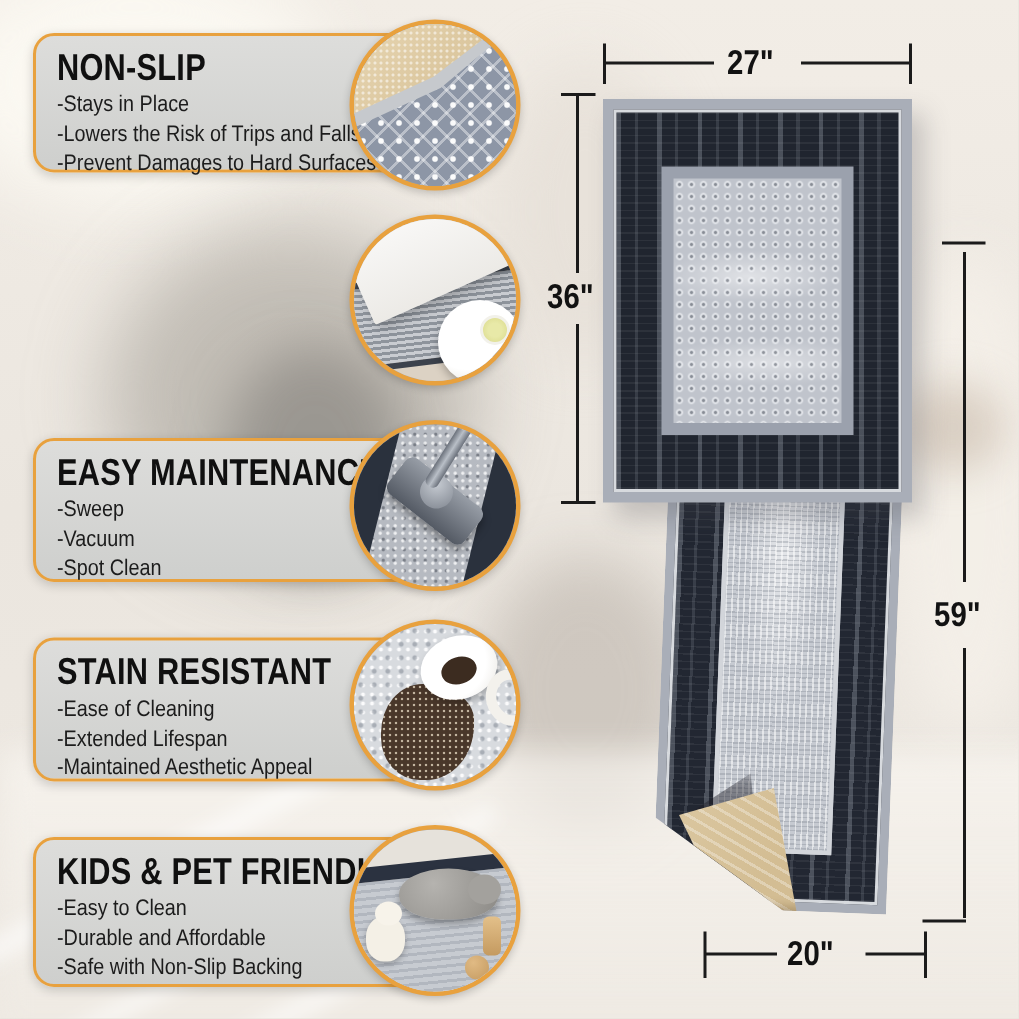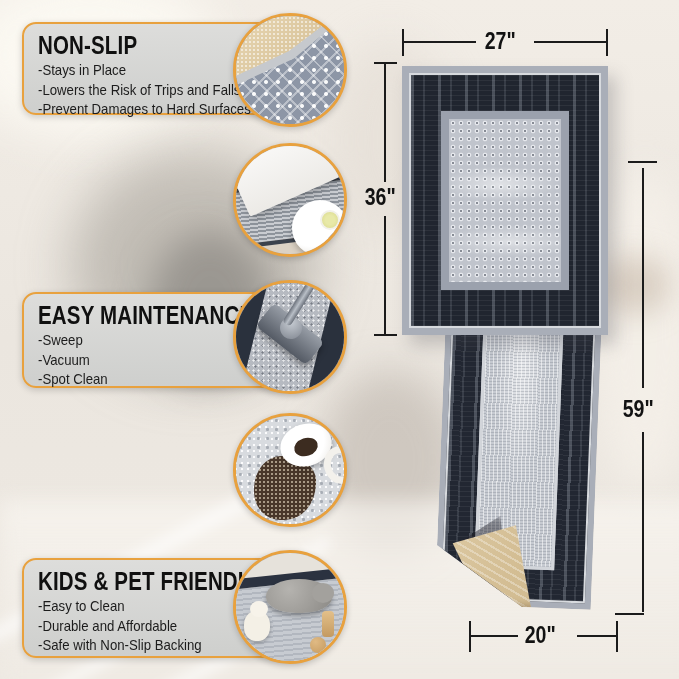--- a/index.html
+++ b/index.html
@@ -184,20 +184,26 @@
   </div>
   <div class="circle" style="top:280px;">
     <div class="c3-rug"></div>
     <div class="c3-band"></div>
     <div class="c3-band2"></div>
     <div class="c3-head"></div>
     <div class="c3-joint"></div>
     <div class="c3-tube"></div>
   </div>
 
+  <div class="card" style="top:425px;height:96px;">
+    <h2>STAIN RESISTANT</h2>
+    <div class="bullet">-Ease of Cleaning</div>
+    <div class="bullet">-Extended Lifespan</div>
+    <div class="bullet">-Maintained Aesthetic Appeal</div>
+  </div>
   <div class="circle" style="top:413px;">
     <div class="c4-rug"></div>
     <div class="c4-stain"></div>
     <div class="c4-cup"></div>
     <div class="c4-coffee"></div>
     <div class="c4-handle"></div>
   </div>
 
   <div class="card" style="top:558px;height:100px;">
     <h2>KIDS &amp; PET FRIENDLY</h2>

